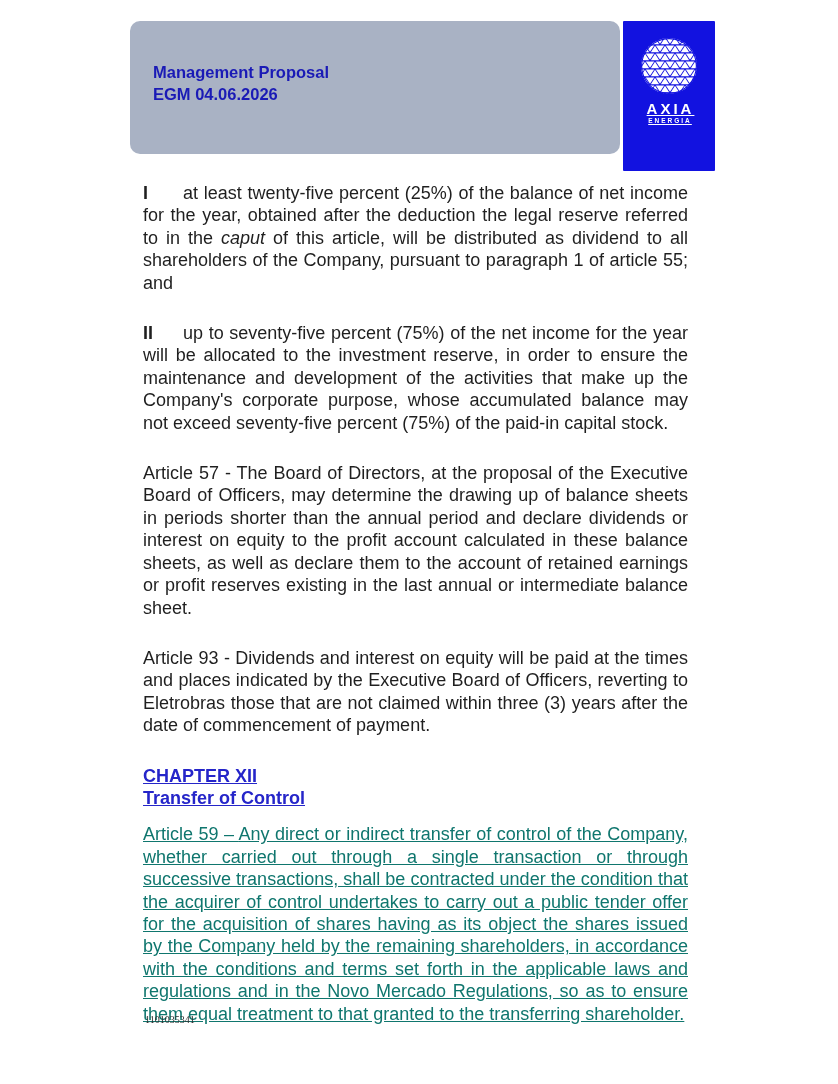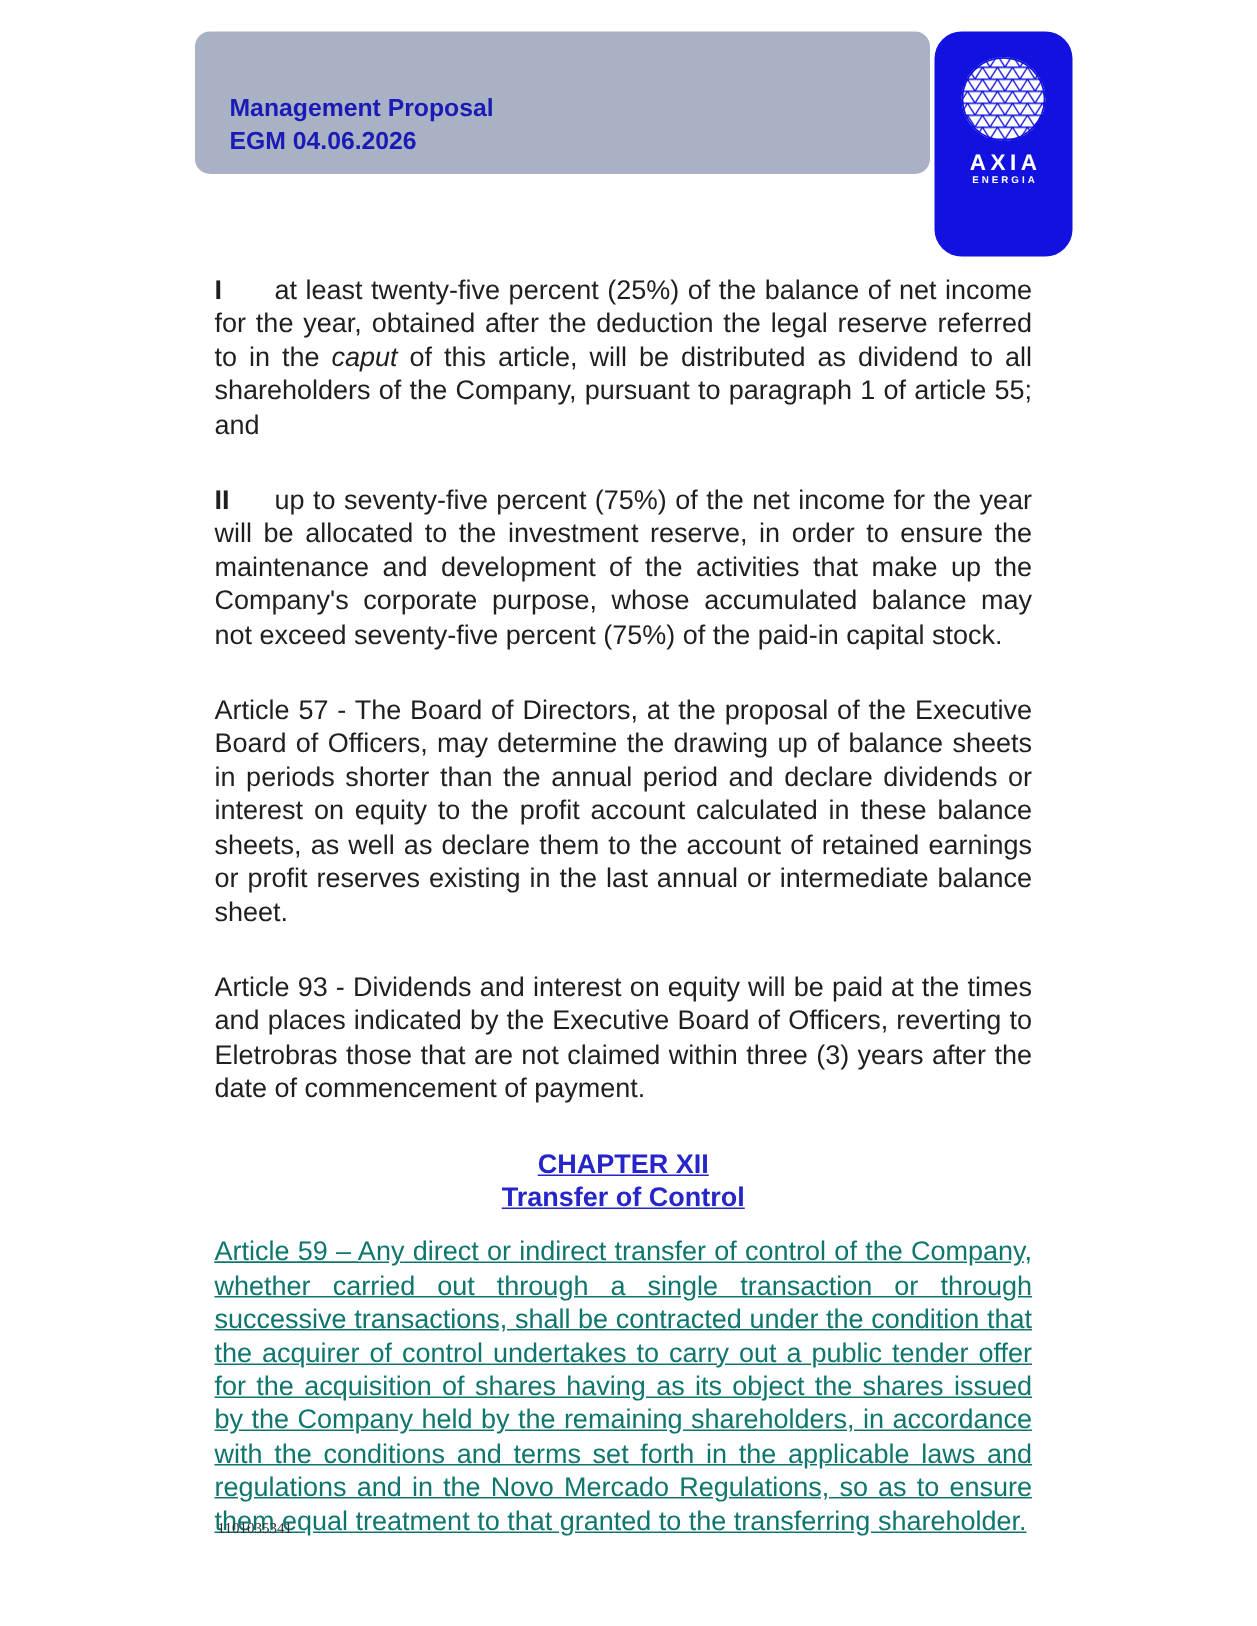--- a/index.html
+++ b/index.html
@@ -17,39 +17,40 @@
   .banner-row {
     position: absolute;
     left: 130px;
     top: 21px;
     display: flex;
     gap: 3px;
     height: 117px;
   }
   .banner {
     width: 490px;
-    height: 95px;
+    height: 133px;
     background: #a9b2c4;
     border-radius: 10px;
     padding: 40px 0 0 23px;
   }
   .banner-title {
     color: #1a1ab6;
     font-weight: bold;
     font-size: 16.5px;
     line-height: 22px;
   }
   .logo-box {
     width: 92px;
     height: 150px;
     background: #1212e0;
-    border-radius: 18px;
+    border-radius: 1px;
     color: #ffffff;
     text-align: center;
     overflow: hidden;
+    text-decoration: underline;
   }
   .logo-box svg { display: block; margin: 16px auto 6px auto; }
   .logo-name {
     font-weight: bold;
     font-size: 15px;
     letter-spacing: 3px;
     line-height: 15px;
     text-indent: 3px; 
   }
   .logo-sub {
@@ -72,21 +73,20 @@
     text-align: justify;
   }
   .para { margin-bottom: 28px; }
   .marker {
     display: inline-block;
     width: 40px;
     font-weight: bold;
   }
   .lbl { font-weight: normal; }
   .chapter {
-    text-align: center;
     color: #2525c9;
     font-weight: bold;
     text-decoration: underline;
     margin-bottom: 14px;
   }
   .revision {
     color: #0f766e;
     text-decoration: underline;
   }
   .revision .lbl { text-decoration: underline; }

